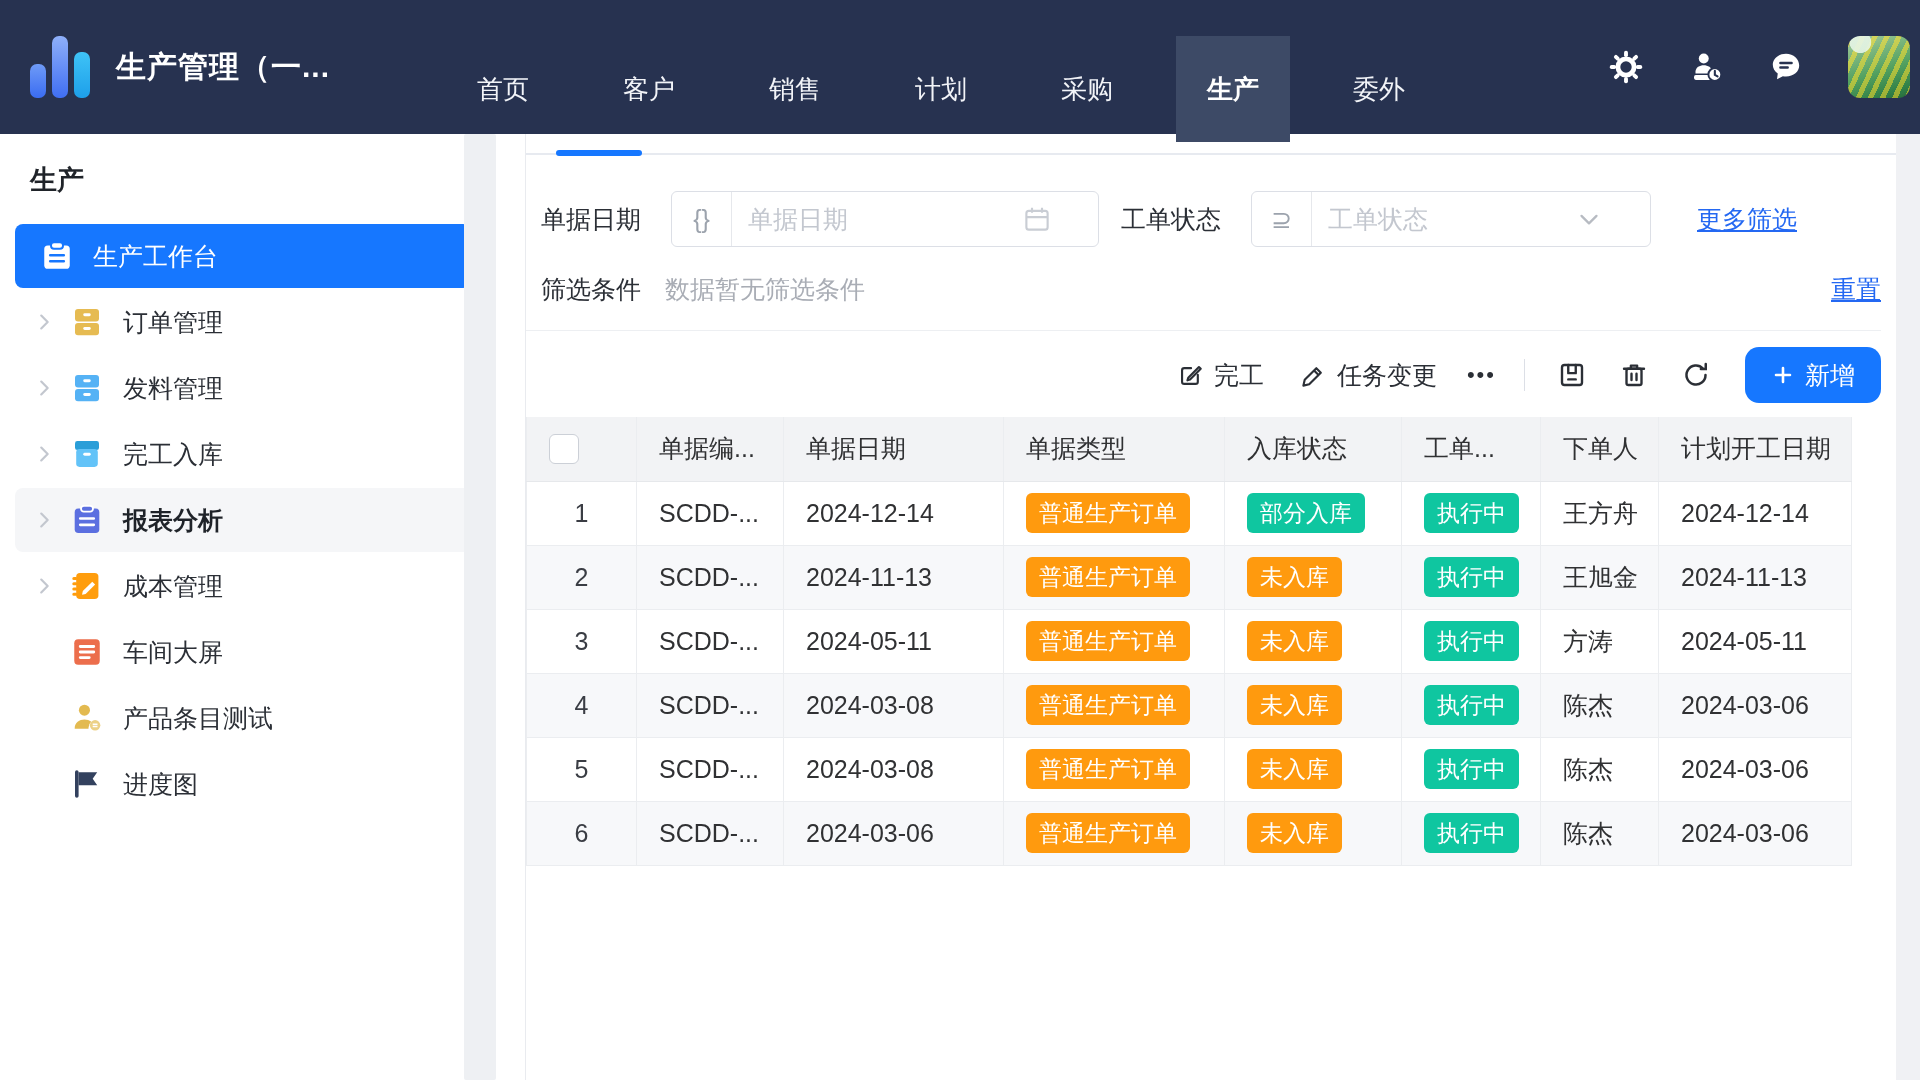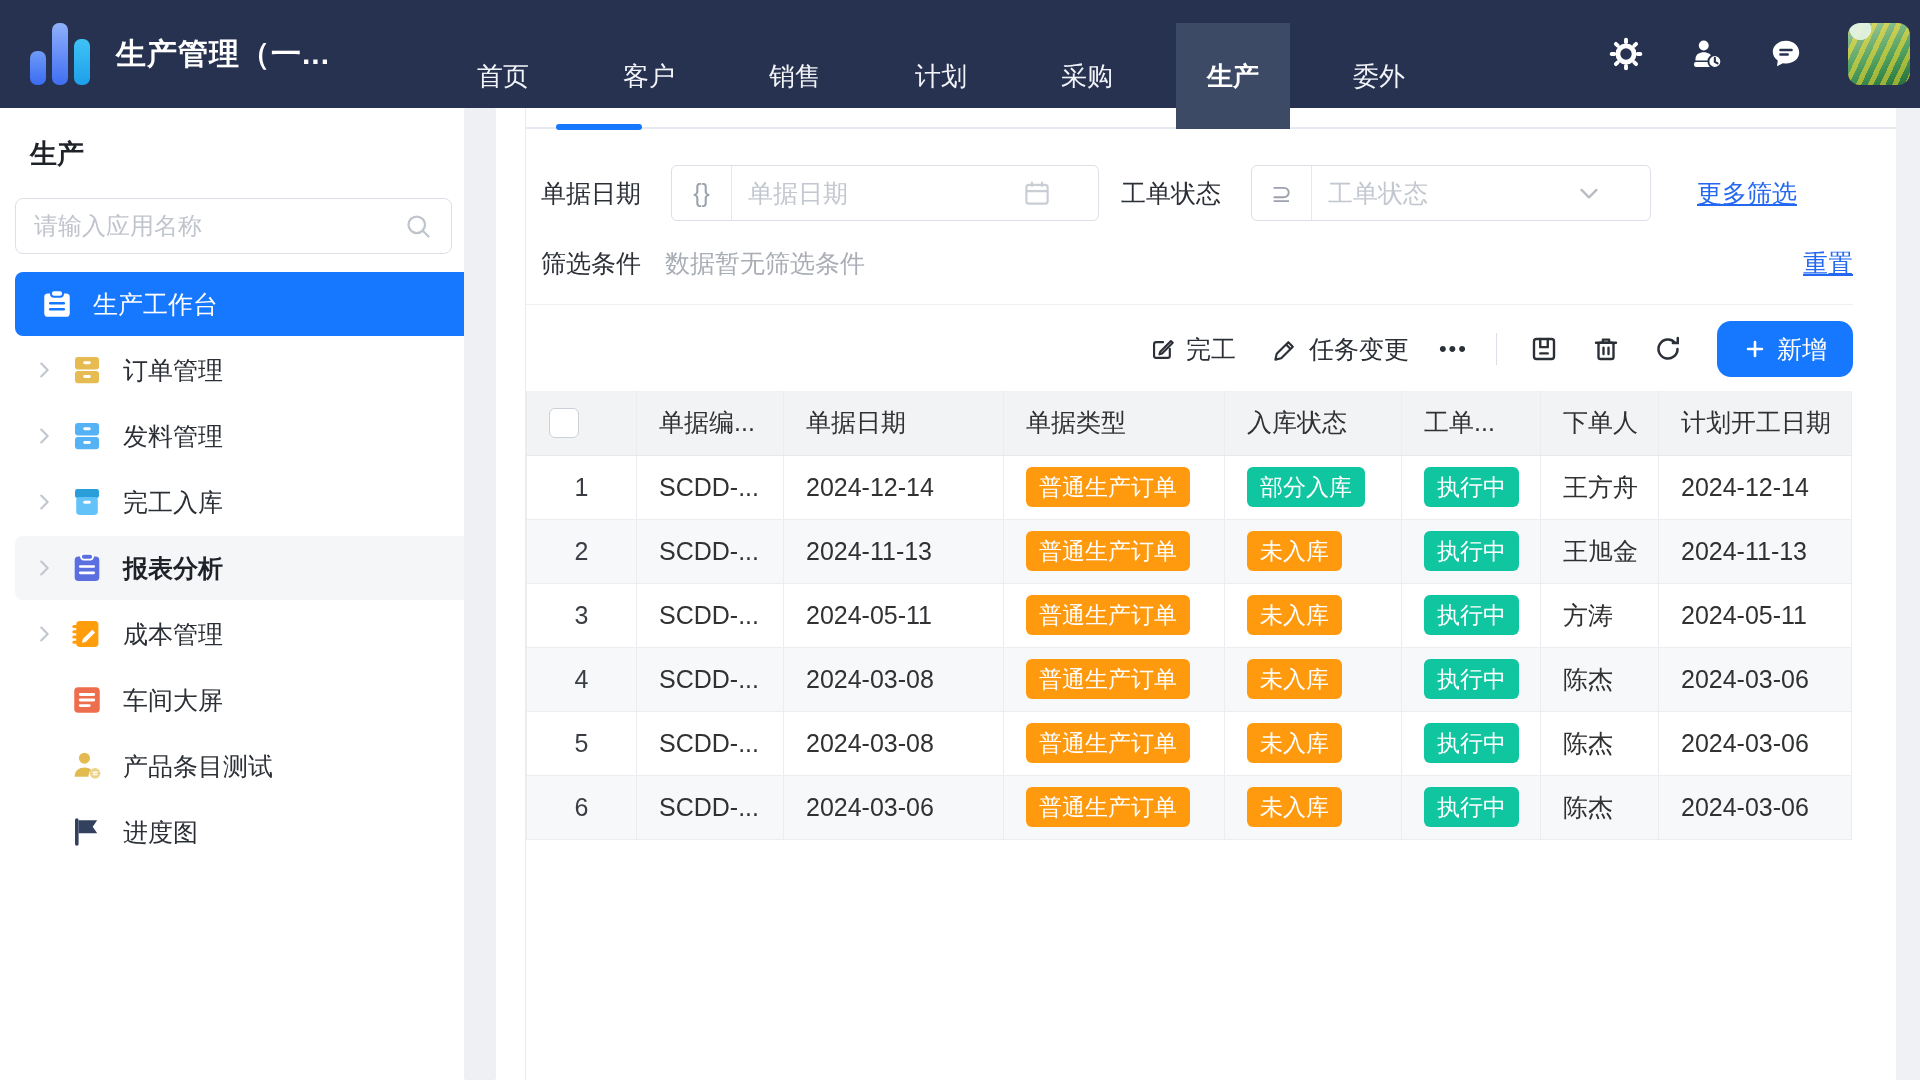--- a/index.html
+++ b/index.html
@@ -1,21 +1,21 @@
 <!DOCTYPE html>
 <html style="--accent: #1677ff; --link: #2468f2; --badge-orange: #ff9a0e; --badge-teal: #0fc6a0; --navbar-bg: #273250; --navbar-active-bg: #3d4a66;"><head>
 <meta charset="utf-8">
 <style>
   * { margin:0; padding:0; box-sizing:border-box; }
   html,body { width:1920px; height:1080px; overflow:hidden; background:#fff;
     font-family:"Liberation Sans","DejaVu Sans",sans-serif; color:#303133; }
   .app { width:1920px; height:1080px; display:flex; flex-direction:column; position:relative; }
 
   
-  .navbar { height:108px; background:var(--navbar-bg,#273250); display:flex; align-items:center; flex:0 0 auto; position:relative; z-index:5; }
+  .navbar { height:134px; background:var(--navbar-bg,#273250); display:flex; align-items:center; flex:0 0 auto; position:relative; z-index:5; }
   .brand { display:flex; align-items:center; margin-left:30px; gap:20px; }
   .logo { width:66px; height:62px; display:flex; align-items:flex-end; gap:6px; }
   .logo .bar { border-radius:7px; width:16px; }
   .logo .b1 { height:34px; background:linear-gradient(180deg,#6f9bf7,#3a6cf2); }
   .logo .b2 { height:62px; background:linear-gradient(180deg,#8fb0fa,#3f6ef3); }
   .logo .b3 { height:46px; background:linear-gradient(180deg,#3fc3f6,#1d9fea); }
   .app-title { color:#fff; font-size:30px; font-weight:bold; letter-spacing:1px; white-space:nowrap; }
   .nav-items { display:flex; margin-left:100px; height:106px;margin-top:44px; }
   .nav-item { height:106px; display:flex; align-items:center; padding:0 31px; margin:0 16px; font-size:26px; color:#f2f4f8; cursor:pointer; }
   .nav-item.active { background:var(--navbar-active-bg,#3d4a66); font-weight:bold; color:#fff; }
@@ -48,21 +48,21 @@
   .side-item .side-icon { width:36px; height:36px; margin:0 18px 0 8px; display:flex; align-items:center; justify-content:center; }
   .side-item .side-icon svg { width:36px; height:36px; display:block; }
   .side-item .side-label { font-size:25px; color:#2b2f36; }
   .side-item.active { background:var(--accent,#1677ff); }
   .side-item.active .side-label { color:#fff; }
   .side-item.active .side-icon { margin-left:24px; }
   .side-item.highlighted { background:#f5f6f8; }
   .side-item.highlighted .side-label { font-weight:bold; color:#1f2329; }
 
   
-  .content { flex:1; min-width:0; position:relative; padding-right:67px; }
+  .content { flex:1; min-width:0; position:relative; padding-right:39px; }
   .tabline { height:21px; border-bottom:2px solid #e7eaf0; position:relative; margin-right:-67px; }
   .tab-indicator { position:absolute; left:30px; bottom:-3px; width:86px; height:6px; border-radius:3px; background:var(--accent,#1677ff); }
 
   .filter-row { display:flex; align-items:center; margin:36px 0 0 15px; height:56px; }
   .f-label { font-size:25px; color:#2b2f36; white-space:nowrap; }
   .input-group { display:flex; align-items:center; border:1px solid #dcdfe6; border-radius:6px; height:56px; background:#fff; margin-left:30px; }
   .input-group .addon { width:60px; text-align:center; font-size:25px; color:#9ca3ad; border-right:1px solid #e6e8ec; line-height:54px; flex:0 0 auto; }
   .input-group input { border:none; outline:none; font-size:25px; padding:0 16px; font-family:inherit; color:#303133; min-width:0; background:transparent; }
   .input-group input::placeholder { color:#c3c7cf; }
   .input-group .tail-ic { width:30px; height:30px; margin-right:16px; flex:0 0 auto; }
@@ -177,29 +177,20 @@
         </span>
         <div class="avatar" id="nav-avatar"></div>
     </div>
   </div>
 
   <div class="main">
 
     <div class="left-panel">
       <div class="side-scrollbar"></div>
       <div class="side-heading">生产</div>
-      <div class="side-search">
-        <input placeholder="请输入应用名称" style="">
-        <span class="s-ic">
-            <svg viewBox="0 0 24 24" fill="none" stroke="#c0c4cc" stroke-width="1.8">
-              <circle cx="11" cy="11" r="6.6"></circle>
-              <path d="M16 16l4.4 4.4" stroke-linecap="round"></path>
-            </svg>
-          </span>
-      </div>
       <div class="side-list" id="side-list">
           <div class="side-item active">
 
     <span class="side-icon">
               <svg viewBox="0 0 24 24">
                 <rect x="3.5" y="5" width="17" height="15.5" rx="2.4" fill="#fff"></rect>
                 <rect x="8" y="2.8" width="8" height="4.4" rx="2" fill="#fff" stroke="#1677ff" stroke-width="1.3"></rect>
                 <path d="M7.5 11.5h9M7.5 15.5h9" stroke="#1677ff" stroke-width="1.8" stroke-linecap="round"></path>
               </svg>
             </span>

